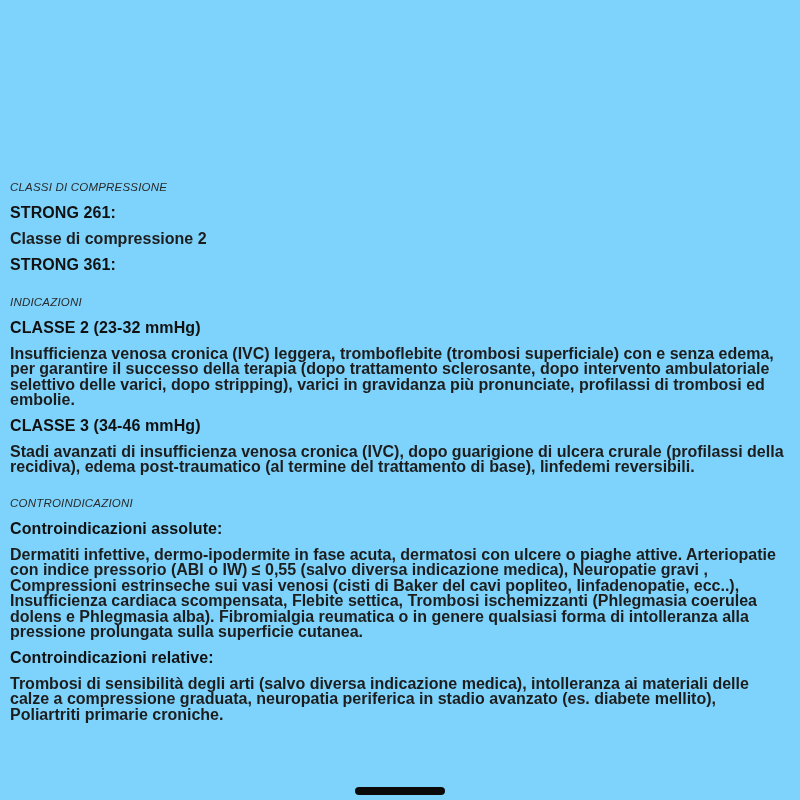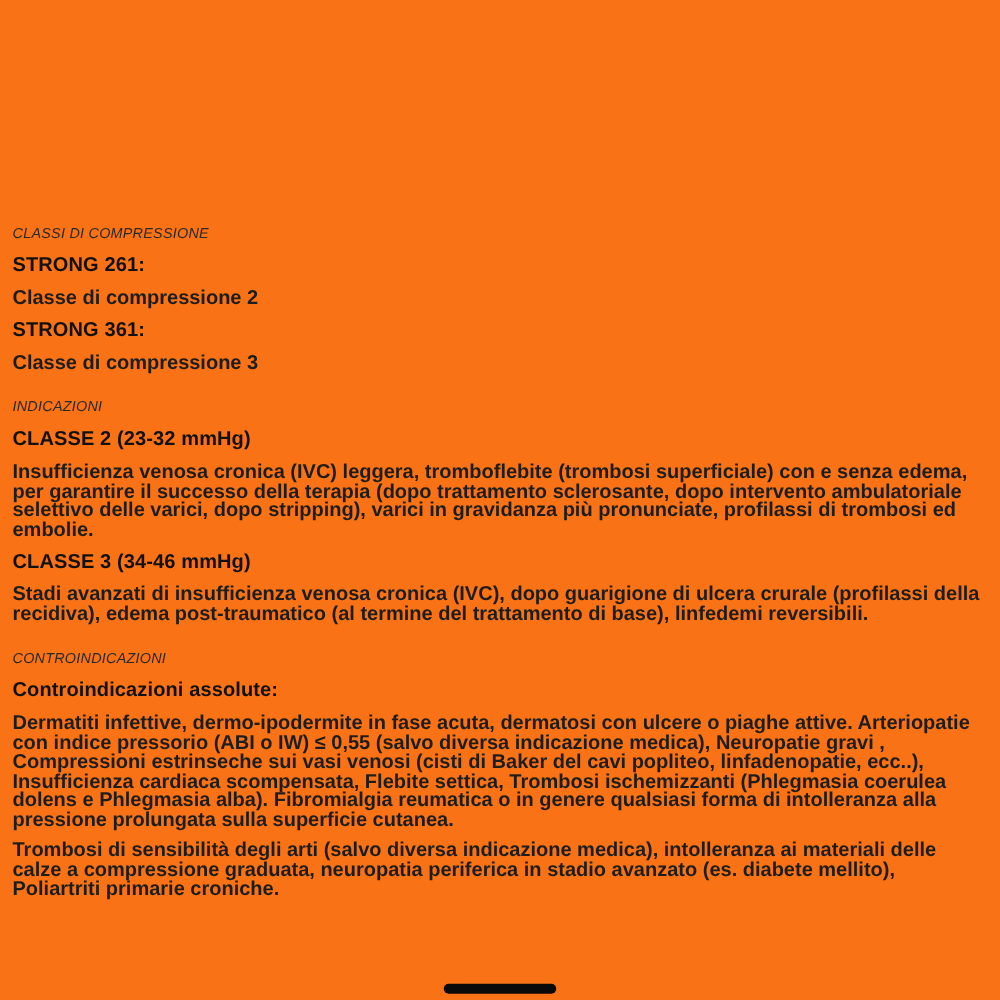--- a/index.html
+++ b/index.html
@@ -8,21 +8,21 @@
     height: 800px;
     background: #ffffff;
     font-family: "Liberation Sans", "DejaVu Sans", sans-serif;
     color: #1d1d1d;
     overflow: hidden;
   }
   .page {
     position: relative;
     width: 800px;
     height: 800px;
-    background: #f97316;
+    background: #7dd3fc;
   }
   .content {
     padding: 181px 10px 0 10px;
   }
   .section + .section { margin-top: 22px; }
   .section-heading {
     font-size: 11.5px;
     font-style: italic;
     font-weight: 400;
     letter-spacing: 0.2px;
@@ -58,34 +58,34 @@
 <body>
 
 <div class="page">
   <div class="content">
 
     <div class="section">
       <div class="section-heading">CLASSI DI COMPRESSIONE</div>
       <p class="item-label">STRONG 261:</p>
       <p class="item-text">Classe di compressione 2</p>
       <p class="item-label">STRONG 361:</p>
-      <p class="item-text">Classe di compressione 3</p>
     </div>
 
     <div class="section">
       <div class="section-heading">INDICAZIONI</div>
       <p class="item-label">CLASSE 2 (23-32 mmHg)</p>
       <p class="item-text">Insufficienza venosa cronica (IVC) leggera, tromboflebite (trombosi superficiale) con e senza edema, per garantire il successo della terapia (dopo trattamento sclerosante, dopo intervento ambulatoriale selettivo delle varici, dopo stripping), varici in gravidanza più pronunciate, profilassi di trombosi ed embolie.</p>
       <p class="item-label">CLASSE 3 (34-46 mmHg)</p>
       <p class="item-text">Stadi avanzati di insufficienza venosa cronica (IVC), dopo guarigione di ulcera crurale (profilassi della recidiva), edema post-traumatico (al termine del trattamento di base), linfedemi reversibili.</p>
     </div>
 
     <div class="section">
       <div class="section-heading">CONTROINDICAZIONI</div>
       <p class="item-label">Controindicazioni assolute:</p>
       <p class="item-text">Dermatiti infettive, dermo-ipodermite in fase acuta, dermatosi con ulcere o piaghe attive. Arteriopatie con indice pressorio (ABI o IW) ≤ 0,55 (salvo diversa indicazione medica), Neuropatie gravi , Compressioni estrinseche sui vasi venosi (cisti di Baker del cavi popliteo, linfadenopatie, ecc..), Insufficienza cardiaca scompensata, Flebite settica, Trombosi ischemizzanti (Phlegmasia coerulea dolens e Phlegmasia alba). Fibromialgia reumatica o in genere qualsiasi forma di intolleranza alla pressione prolungata sulla superficie cutanea.</p>
+      <p class="item-label">Controindicazioni relative:</p>
       <p class="item-text">Trombosi di sensibilità degli arti (salvo diversa indicazione medica), intolleranza ai materiali delle calze a compressione graduata, neuropatia periferica in stadio avanzato (es. diabete mellito), Poliartriti primarie croniche.</p>
     </div>
 
   </div>
 
   <div class="home-indicator"></div>
 </div>
 
 </body></html>

